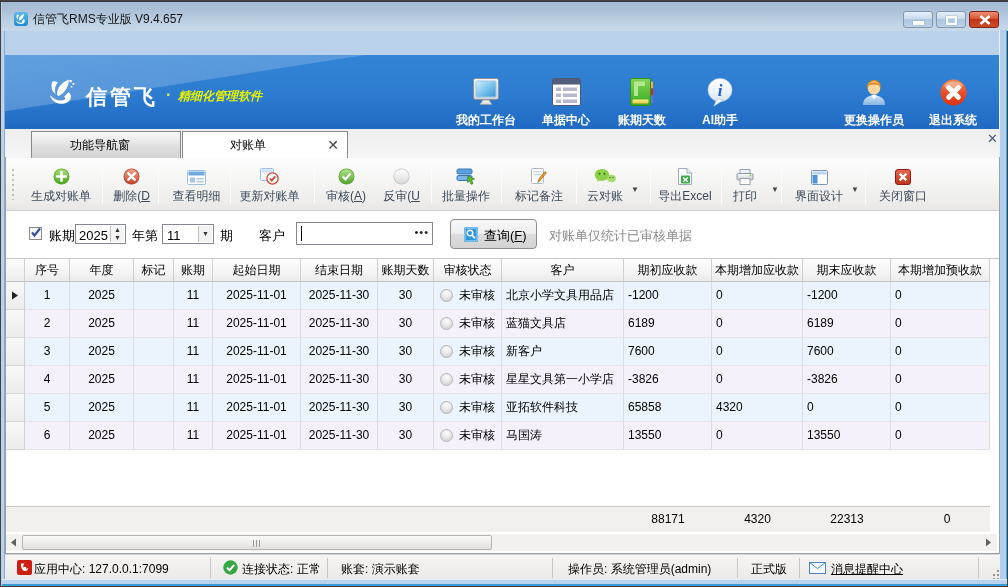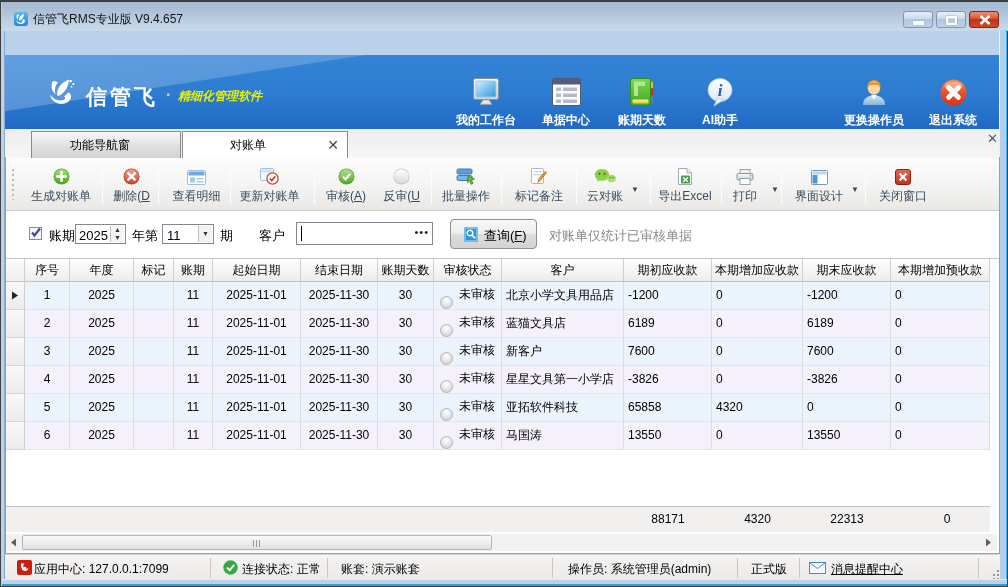--- a/index.html
+++ b/index.html
@@ -92,21 +92,21 @@
   background:linear-gradient(180deg,#fefefe 0%,#f4f4f4 60%,#ebebeb 100%);
   text-align:center; line-height:22px; font-size:12px; }
 #ghead .gc.sel { background:linear-gradient(180deg,#fbfbfb,#eee); }
 .drow { height:28px; }
 .drow .gc { border-right:1px solid #dcdce2; border-bottom:1px solid #e3e3e8; line-height:27px; font-size:12px; }
 .drow .gc.sel { background:linear-gradient(180deg,#f8f8f8,#ececec); border-right:1px solid #cfcfcf; border-bottom:1px solid #d5d5d5; position:relative; }
 .rodd .gc { background-color:#ebf3fc; }
 .reven .gc { background-color:#f5f1fa; }
 .ctr { text-align:center; }
 .lft { text-align:left; padding-left:4px; }
-.stat { display:flex; align-items:flex-end; gap:6px; padding-left:6px;font-family:Liberation Mono, monospace; }
+.stat { display:flex; align-items:center; gap:6px; padding-left:6px; }
 .orb { width:13px; height:13px; border-radius:50%; background:radial-gradient(circle at 50% 30%,#ffffff 0%,#e8e8e8 45%,#c9c9c9 100%); border:1px solid #b5b5b5; flex:none; }
 #gsummary { position:absolute; left:0; top:247px; width:985px; height:26px; background:#f1f0ef; border-top:1px solid #c5c5c5; }
 #gsummary div { position:absolute; top:5px; font-size:12px; }
 #hscroll { position:absolute; left:0; top:275px; width:992px; height:17px; background:#f2f1f0; }
 #hscroll .arrow { position:absolute; top:0; width:17px; height:17px; font-size:8px; color:#555; text-align:center; line-height:17px; }
 #hscroll .thumb { position:absolute; left:17px; top:1px; width:470px; height:15px; border:1px solid #b8b6b4; border-radius:2px;
   background:linear-gradient(180deg,#fafafa,#e2e0de); }
 #hscroll .thumb i { position:absolute; left:50%; top:4px; width:8px; height:7px; margin-left:-4px;
   background:repeating-linear-gradient(90deg,#999 0 1px,transparent 1px 3px); }
 

